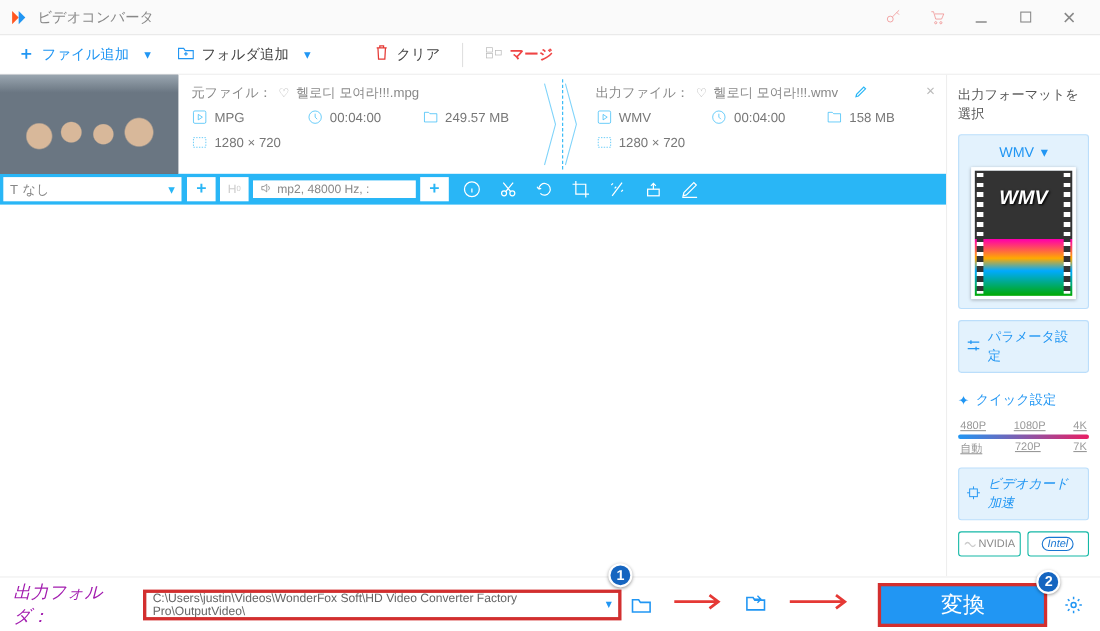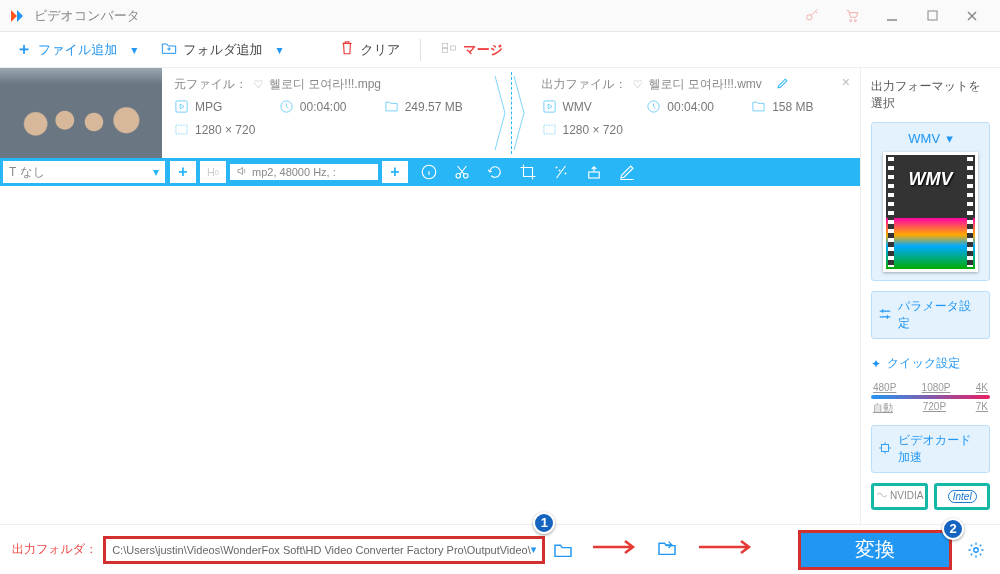--- a/index.html
+++ b/index.html
@@ -61,28 +61,28 @@
 .fmtbox { background: #e3f2fd; border: 1px solid #bbdefb; border-radius: 3px; padding: 8px; display:flex; flex-direction:column; align-items:center; gap:6px; cursor:pointer;}
 .fmthead { color: #2196f3; font-size: 13px; display:flex; align-items:center; gap:6px; width:100%; justify-content:center;}
 .fmticon { width: 95px; height: 120px; border:3px solid #fff; background: linear-gradient(180deg,#333 0%,#333 55%,#f0a 55%,#fa0 70%,#0af 80%,#0a0 100%); position:relative; display:flex; align-items:flex-start; justify-content:center; box-shadow:0 1px 3px rgba(0,0,0,.3);}
 .fmticon::before{content:"";position:absolute;left:2px;top:2px;bottom:2px;width:6px;background:repeating-linear-gradient(180deg,#fff 0 4px,#333 4px 9px);}
 .fmticon::after{content:"";position:absolute;right:2px;top:2px;bottom:2px;width:6px;background:repeating-linear-gradient(180deg,#fff 0 4px,#333 4px 9px);}
 .fmttext { color:#fff; font-weight:bold; font-size:18px; font-style:italic; margin-top:14px; text-shadow:1px 1px 2px #000;}
 .parambtn { background:#e3f2fd; border:1px solid #bbdefb; border-radius:3px; padding:6px; display:flex; align-items:center; justify-content:center; gap:6px; color:#2196f3; font-size:12px; cursor:pointer;}
 .quickhead { display:flex; align-items:center; gap:6px; color:#2196f3; font-size:12px; margin-top:6px;}
 .reslabels { display:flex; justify-content:space-between; font-size:10px; color:#999; padding:0 2px;text-decoration:underline;}
 .slider { height:4px; background:linear-gradient(90deg,#2196f3 0%,#e91e63 100%); border-radius:2px; margin:2px 0;}
-.gpubtn { background:#e3f2fd; border:1px solid #bbdefb; border-radius:3px; padding:6px; display:flex; align-items:center; justify-content:center; gap:6px; color:#2196f3; font-size:12px; cursor:pointer;}
+.gpubtn { background:#e3f2fd; border:1px solid #bbdefb; border-radius:3px; padding:6px; display:flex; align-items:center; justify-content:center; gap:6px; color:#2196f3; font-size:12px; cursor:pointer;font-style:italic;}
 .gpuchips { display:flex; gap:6px; }
-.chip { flex:1; border:3px solid #14b8a6; border-radius:3px; padding:4px 2px; display:flex; justify-content:center; font-size:10px; color:#888;}
+.chip { flex:1; border:1px solid #14b8a6; border-radius:3px; padding:4px 2px; display:flex; align-items:center; justify-content:center; font-size:10px; color:#888;}
 .chip.intel { color:#1976d2; }
 
 
 .bottom { position:absolute; bottom:0; left:0; right:0; height:50px; border-top:1px solid #eee; display:flex; align-items:center; padding:0 12px; gap:8px; background:#fff;}
-.outlbl { font-size:12px; color:#ef4444; }
+.outlbl { font-size:16px; color:#a21caf;font-style:italic; }
 .pathbox { flex:0 0 480px; height:24px; border:1px solid #ccc; background:#fff; display:flex; align-items:center; padding:0 6px; font-size:11px; color:#666; justify-content:space-between;}
 .browse { width:24px; height:24px; display:flex; align-items:center; justify-content:center; cursor:pointer; color:#2196f3;}
 .redarrow { color:#e53935; font-size:20px; margin:0 8px;}
 .openout { width:24px; cursor:pointer; color:#2196f3;}
 .convertbtn { width:150px; height:36px; background:#2196f3; color:#fff; font-size:20px; display:flex; align-items:center; justify-content:center; cursor:pointer; font-weight:500;}
 .spacer { flex:1; }
 
 
 .hl { outline: 3px solid #d32f2f; outline-offset: -1px; }
 .badge { position:absolute; width:22px; height:22px; background:#1565c0; border:2px solid #fff; border-radius:50%; color:#fff; font-weight:bold; font-size:13px; display:flex; align-items:center; justify-content:center; box-shadow:0 1px 3px rgba(0,0,0,.4); z-index:10;}

